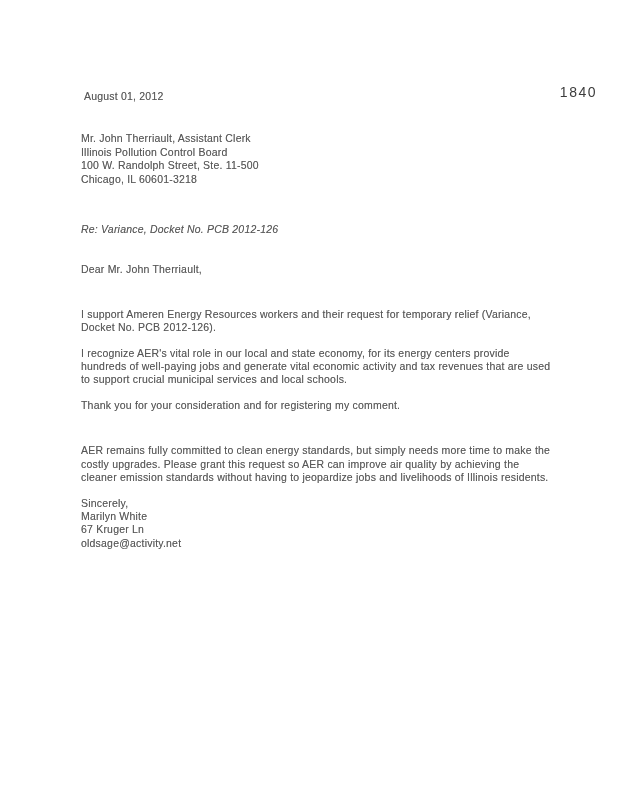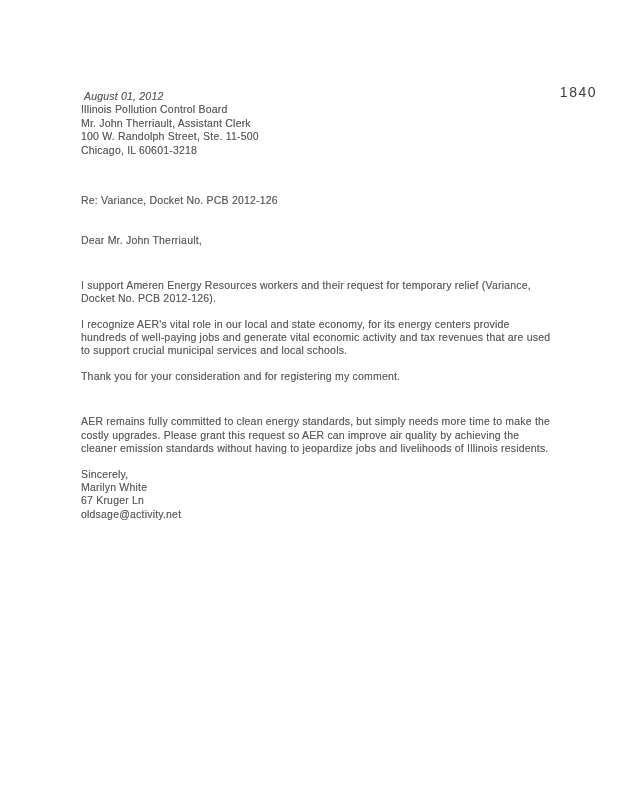--- a/index.html
+++ b/index.html
@@ -28,28 +28,29 @@
     position: absolute;
     top: 90px;
     left: 81px;
     width: 472px;
     font-size: 10.5px;
     line-height: 13.4px;
     letter-spacing: 0.2px;
     text-shadow: 0 0 0.45px rgba(95,95,95,0.55);
   }
   .date {
+    margin-bottom: 29px;
     padding-left: 3px;
-    font-style: italic;
   }
   .recipient {
     margin-bottom: 37px;
   }
   .subject {
     margin-bottom: 27px;
+    font-style: italic;
   }
   .salutation {
     margin-bottom: 31px;
   }
   .para {
     margin: 0 0 12px 0;
   }
   .para.last {
     margin-bottom: 32px;
   }
@@ -65,22 +66,22 @@
 
 <div class="page">
 
   <div class="page-number">1840</div>
 
   <div class="letter">
 
     <div class="date">August 01, 2012</div>
 
     <div class="recipient">
+      <div>Mr. John Therriault, Assistant Clerk</div>
       <div>Illinois Pollution Control Board</div>
-      <div>Mr. John Therriault, Assistant Clerk</div>
       <div>100 W. Randolph Street, Ste. 11-500</div>
       <div>Chicago, IL 60601-3218</div>
     </div>
 
     <div class="subject">Re: Variance, Docket No. PCB 2012-126</div>
 
     <div class="salutation">Dear Mr. John Therriault,</div>
 
     <p class="para">I support Ameren Energy Resources workers and their request for temporary relief (Variance, Docket No. PCB 2012-126).</p>
 

